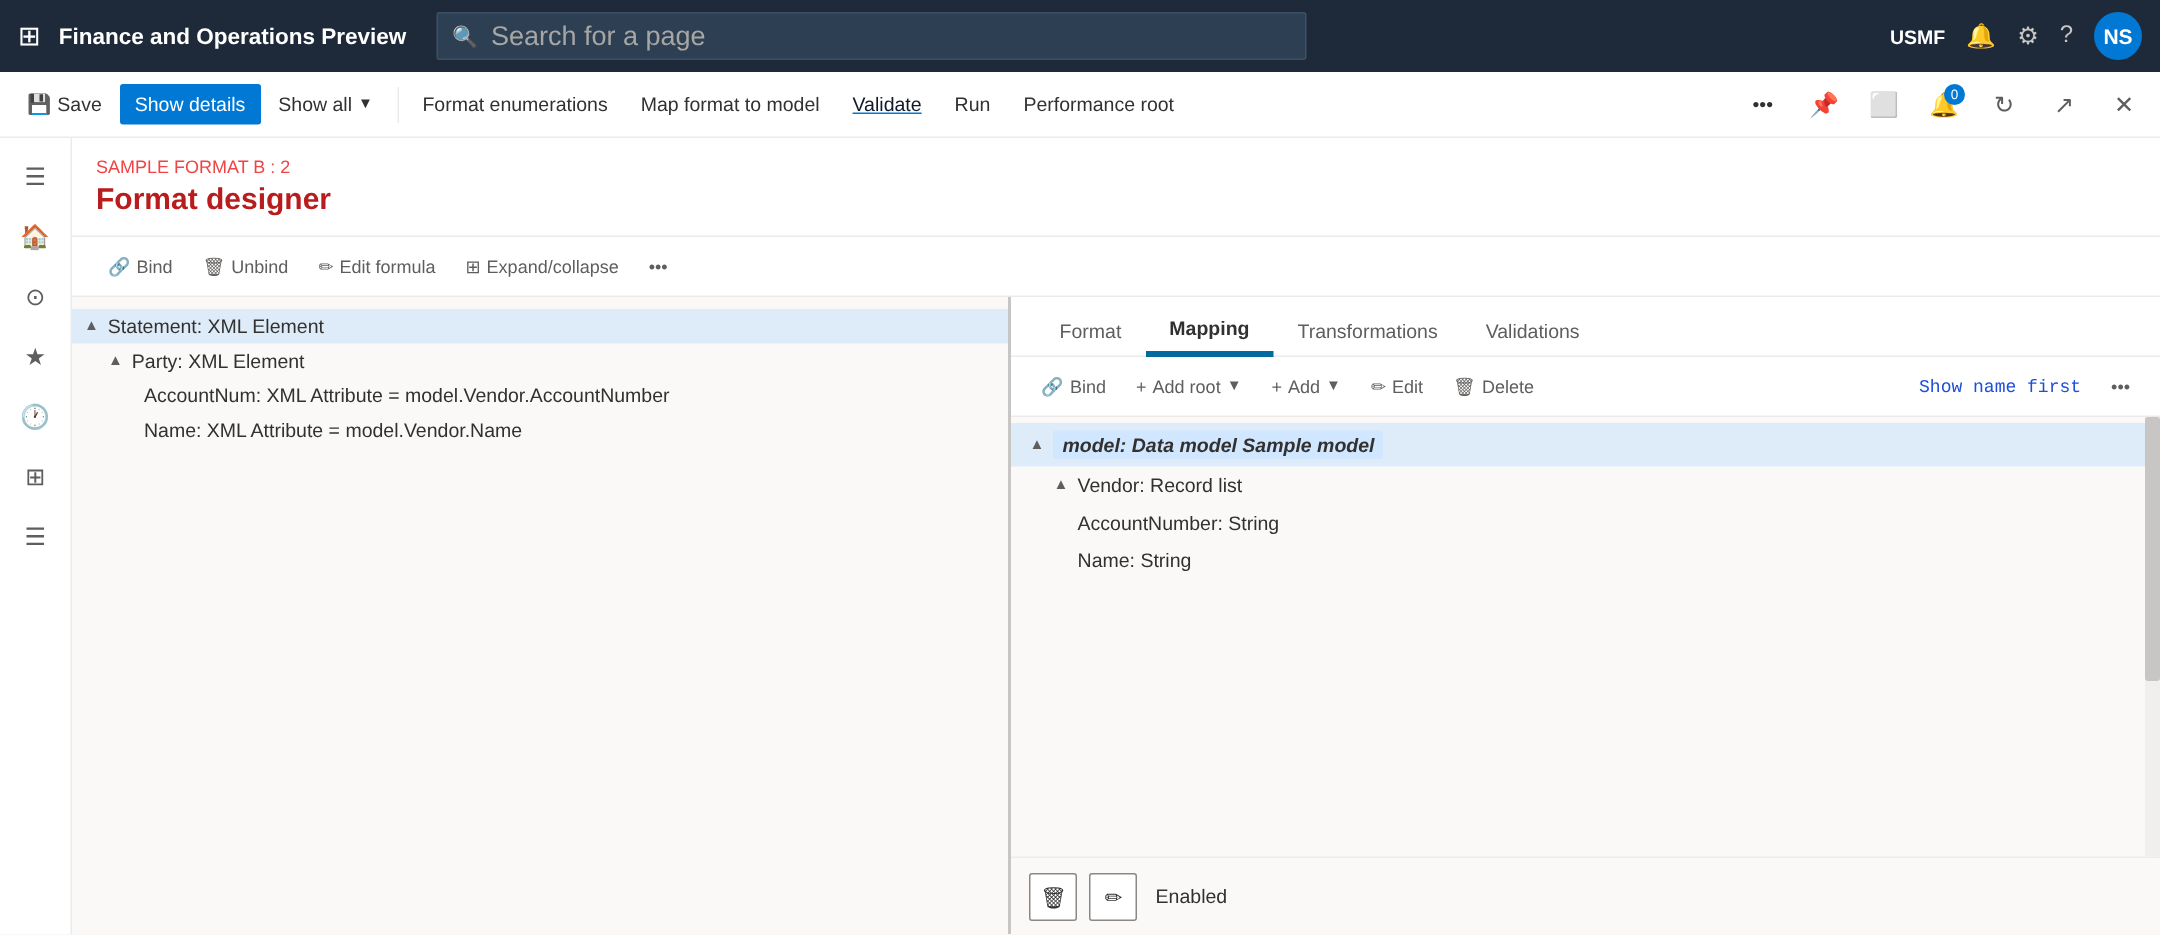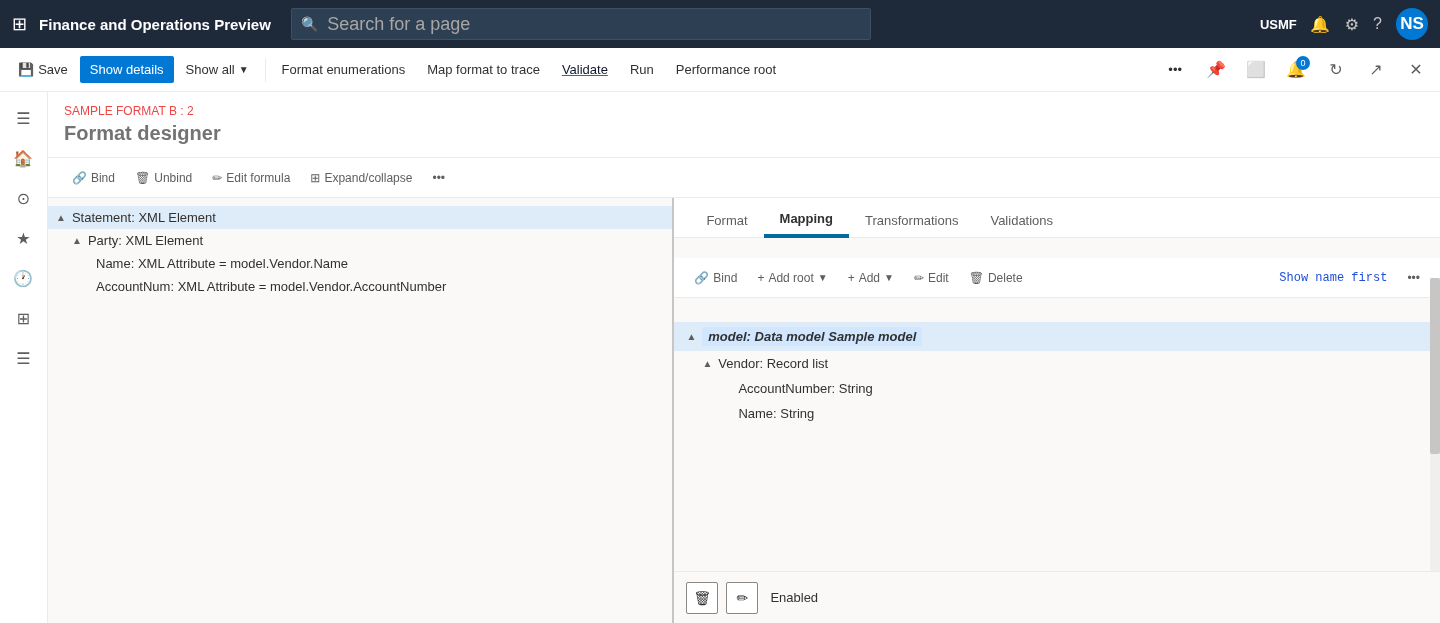--- a/index.html
+++ b/index.html
@@ -47,21 +47,21 @@
       gap: 14px;
       color: #fff;
     }
     .top-nav-right .env-label { font-size: 13px; font-weight: 600; text-align: center; }
     .top-nav-right .icon-btn { font-size: 16px; cursor: pointer; color: #c8c6c4; }
     .avatar {
       width: 32px; height: 32px;
       background: #0078d4;
       border-radius: 50%;
       display: flex; align-items: center; justify-content: center;
-      font-size: 17px; font-weight: 700; color: #fff;
+      font-size: 14px; font-weight: 700; color: #fff;
       cursor: pointer;
     }
 
     
     .command-bar {
       background: #fff;
       border-bottom: 1px solid #edebe9;
       height: 44px;
       display: flex;
       align-items: center;
@@ -143,21 +143,21 @@
       background: #faf9f8;
     }
 
     
     .page-header {
       padding: 12px 16px 0 16px;
       background: #fff;
       border-bottom: 1px solid #edebe9;
     }
     .breadcrumb { font-size: 12px; color: #ef4444; margin-bottom: 4px; }
-    .page-title { font-size: 20px; font-weight: 600; color: #737373; margin-bottom: 12px; }
+    .page-title { font-size: 20px; font-weight: 600; color: #b91c1c; margin-bottom: 12px; }
 
     
     .sub-toolbar {
       background: #fff;
       border-bottom: 1px solid #edebe9;
       height: 40px;
       display: flex;
       align-items: center;
       padding: 0 16px;
       gap: 4px;
@@ -258,21 +258,21 @@
     .map-tree-item {
       display: flex;
       align-items: center;
       padding: 5px 12px;
       cursor: pointer;
       font-size: 13px;
       gap: 4px;
     }
     .map-tree-item.selected { background: #deecf9; }
     .map-indent1 { padding-left: 28px; }
-    .map-indent2 { padding-left: 64px; }
+    .map-indent2 { padding-left: 44px; }
 
     
     .bottom-pane {
       border-top: 1px solid #edebe9;
       background: #faf9f8;
       padding: 8px 12px;
       display: flex;
       align-items: center;
       gap: 8px;
       min-height: 52px;
@@ -328,21 +328,21 @@
   </button>
   <button class="cmd-btn">
     <span>Show all</span>
     <span style="font-size:10px;">▼</span>
   </button>
   <div class="cmd-separator"></div>
   <button class="cmd-btn">
     <span>Format enumerations</span>
   </button>
   <button class="cmd-btn">
-    <span>Map format to trace</span>
+    <span>Map format to model</span>
   </button>
   <button class="cmd-btn" style="text-decoration:underline; text-decoration-color:#0078d4; color:#0f172a;">
     <span>Validate</span>
   </button>
   <button class="cmd-btn">
     <span>Run</span>
   </button>
   <button class="cmd-btn">
     <span>Performance root</span>
   </button>
@@ -411,30 +411,30 @@
           <span class="tree-arrow">▲</span>
           <span>Statement: XML Element</span>
         </div>
 
         <div class="tree-item tree-indent1">
           <span class="tree-arrow">▲</span>
           <span>Party: XML Element</span>
         </div>
 
         <div class="tree-item tree-indent2">
+          <span>AccountNum: XML Attribute = model.Vendor.AccountNumber</span>
+        </div>
+
+        <div class="tree-item tree-indent2">
           <span>Name: XML Attribute = model.Vendor.Name</span>
         </div>
 
-        <div class="tree-item tree-indent2">
-          <span>AccountNum: XML Attribute = model.Vendor.AccountNumber</span>
-        </div>
-
       </div>
 
-      <div class="right-pane" style="position:relative;gap:20px;">
+      <div class="right-pane" style="position:relative;">
 
         <div class="tab-bar">
           <div class="tab">
             <span>Format</span>
           </div>
           <div class="tab active">
             <span>Mapping</span>
           </div>
           <div class="tab">
             <span>Transformations</span>

